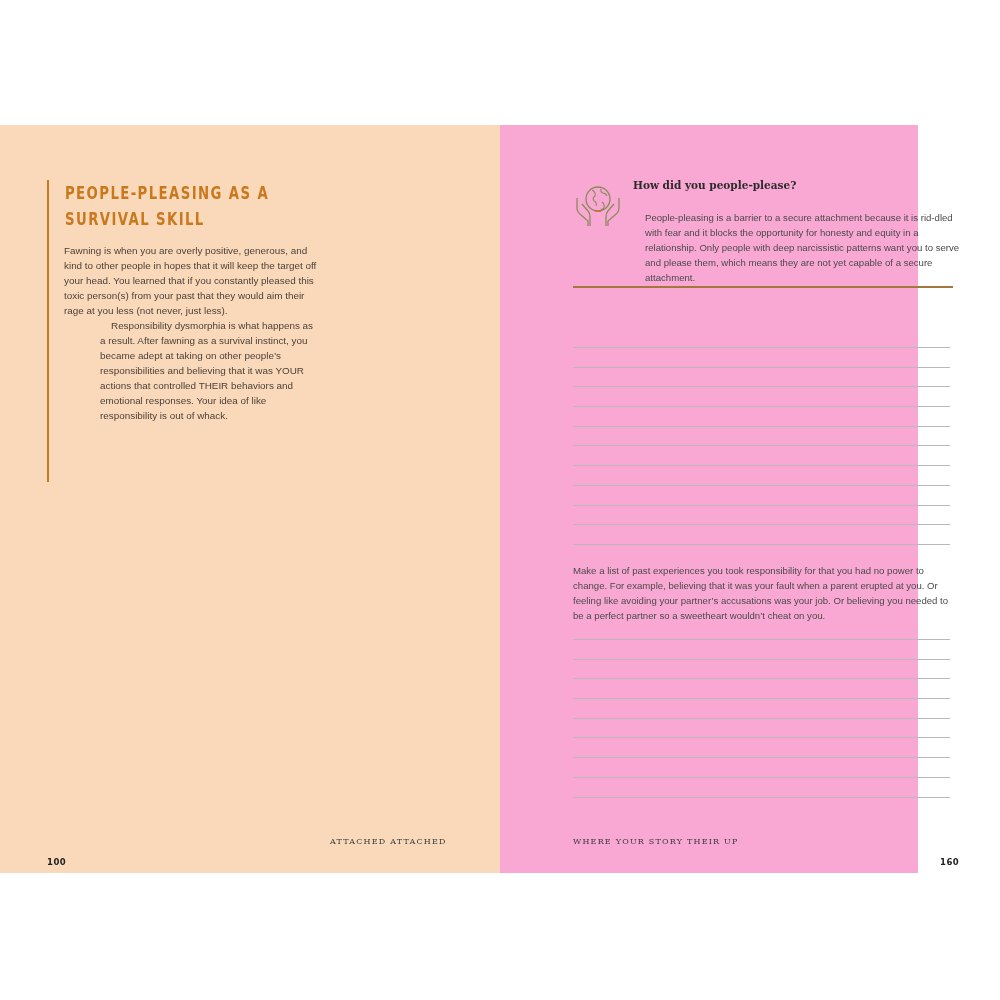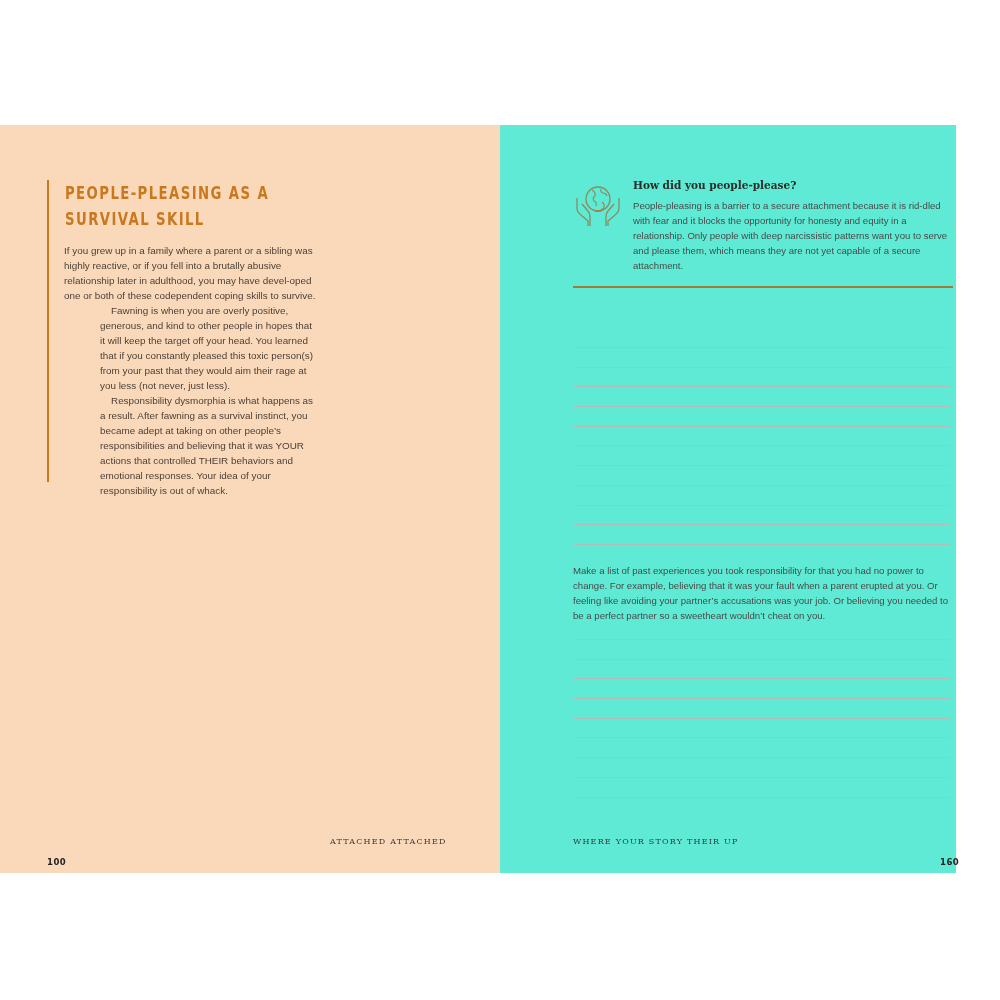--- a/index.html
+++ b/index.html
@@ -5,42 +5,41 @@
   html, body { margin:0; padding:0; }
   body { width:1000px; height:1000px; background:#ffffff; position:relative; overflow:hidden; font-family:"Liberation Sans", sans-serif; }
   .page-left { position:absolute; left:0; top:125px; width:500px; height:748px; background:#FAD9BB;padding-left:6px; }
   .accent-bar { position:absolute; left:47px; top:55px; width:2px; height:302px; background:#C9781E; }
   .title { position:absolute; left:65px; top:55px; margin:0; font-family:"DejaVu Sans", sans-serif; font-weight:bold; font-size:17px; line-height:26px; letter-spacing:1.8px; color:#C9781E; transform:scaleX(0.78); transform-origin:left top; width:300px; }
   .left-body { position:absolute; left:64px; top:118px; width:255px; font-size:9.9px; line-height:15px; color:#4a3f36; }
   .left-body p { margin:0; }
   .left-body p + p { text-indent:11px;margin-left:36px; }
   .folio { position:absolute; font-family:"DejaVu Serif", serif; font-size:8px; letter-spacing:1.2px; color:#3a3a3a; }
   .folio-num { font-family:"DejaVu Sans", sans-serif; font-weight:bold; font-size:8.5px; letter-spacing:0.5px; color:#222;margin-top:20px; }
-  .right-page { position:absolute; left:500px; top:125px; width:456px; height:748px; background:#5eead4; }
+  .right-page { position:absolute; left:500px; top:125px; width:418px; height:748px; background:#f9a8d4; }
   .icon { position:absolute; left:73px; top:55px; width:50px; height:50px; }
   .callout-heading { position:absolute; left:133px; top:54px; margin:0; font-family:"DejaVu Serif", serif; font-weight:bold; font-size:10.5px; color:#2b2b2b; }
-  .callout-body { position:absolute; left:133px; top:73px; width:318px; font-size:9.6px; line-height:15px; color:#4a4a4a; margin:0; }
+  .callout-body { position:absolute; left:133px; top:73px; width:318px; font-size:9.6px; line-height:15px; color:#4a4a4a; margin:12px; }
   .rule { position:absolute; left:73px; top:161px; width:380px; height:2px; background:#A2793A; }
   .prompt { position:absolute; left:73px; width:382px; font-size:9.6px; line-height:15px; color:#4a4a4a; margin:0; }
   .lines { position:absolute; left:73px; width:377px; }
   .write-line { height:1px; background:#b9b9b9; margin-bottom:18.7px; }
 </style>
 </head>
 <body>
 
 <div class="page-left">
   <div class="accent-bar"></div>
   <h1 class="title">
     <span>PEOPLE-PLEASING AS A</span><br>
     <span>SURVIVAL SKILL</span>
   </h1>
   <div class="left-body">
-    <p>If you grew up in a family where a parent or a sibling was highly reactive, or if you fell into a brutally abusive relationship later in adulthood, you may have devel-oped one or both of these codependent coping skills to survive.</p>
     <p>Fawning is when you are overly positive, generous, and kind to other people in hopes that it will keep the target off your head. You learned that if you constantly pleased this toxic person(s) from your past that they would aim their rage at you less (not never, just less).</p>
-    <p>Responsibility dysmorphia is what happens as a result. After fawning as a survival instinct, you became adept at taking on other people’s responsibilities and believing that it was YOUR actions that controlled THEIR behaviors and emotional responses. Your idea of your responsibility is out of whack.</p>
+    <p>Responsibility dysmorphia is what happens as a result. After fawning as a survival instinct, you became adept at taking on other people’s responsibilities and believing that it was YOUR actions that controlled THEIR behaviors and emotional responses. Your idea of like responsibility is out of whack.</p>
   </div>
   <div class="folio folio-num" style="left:47px; top:712px;">100</div>
   <div class="folio" style="left:330px; top:712px;">ATTACHED ATTACHED</div>
 </div>
 
 <div class="right-page">
   <svg class="icon" viewBox="0 0 50 50">
     <circle cx="25" cy="19" r="12" fill="none" stroke="#8C8A5A" stroke-width="1.3"></circle>
     <path d="M19 10 q4 2 3 6 q-3 2 -1 5 q3 1 2 5 M28 9 q-1 3 2 4 q3 0 4 3 M29 22 q3 2 2 6 q-2 2 -3 1" fill="none" stroke="#8C8A5A" stroke-width="1.1"></path>
     <path d="M22 31 h6" stroke="#D9642A" stroke-width="1.3"></path>

